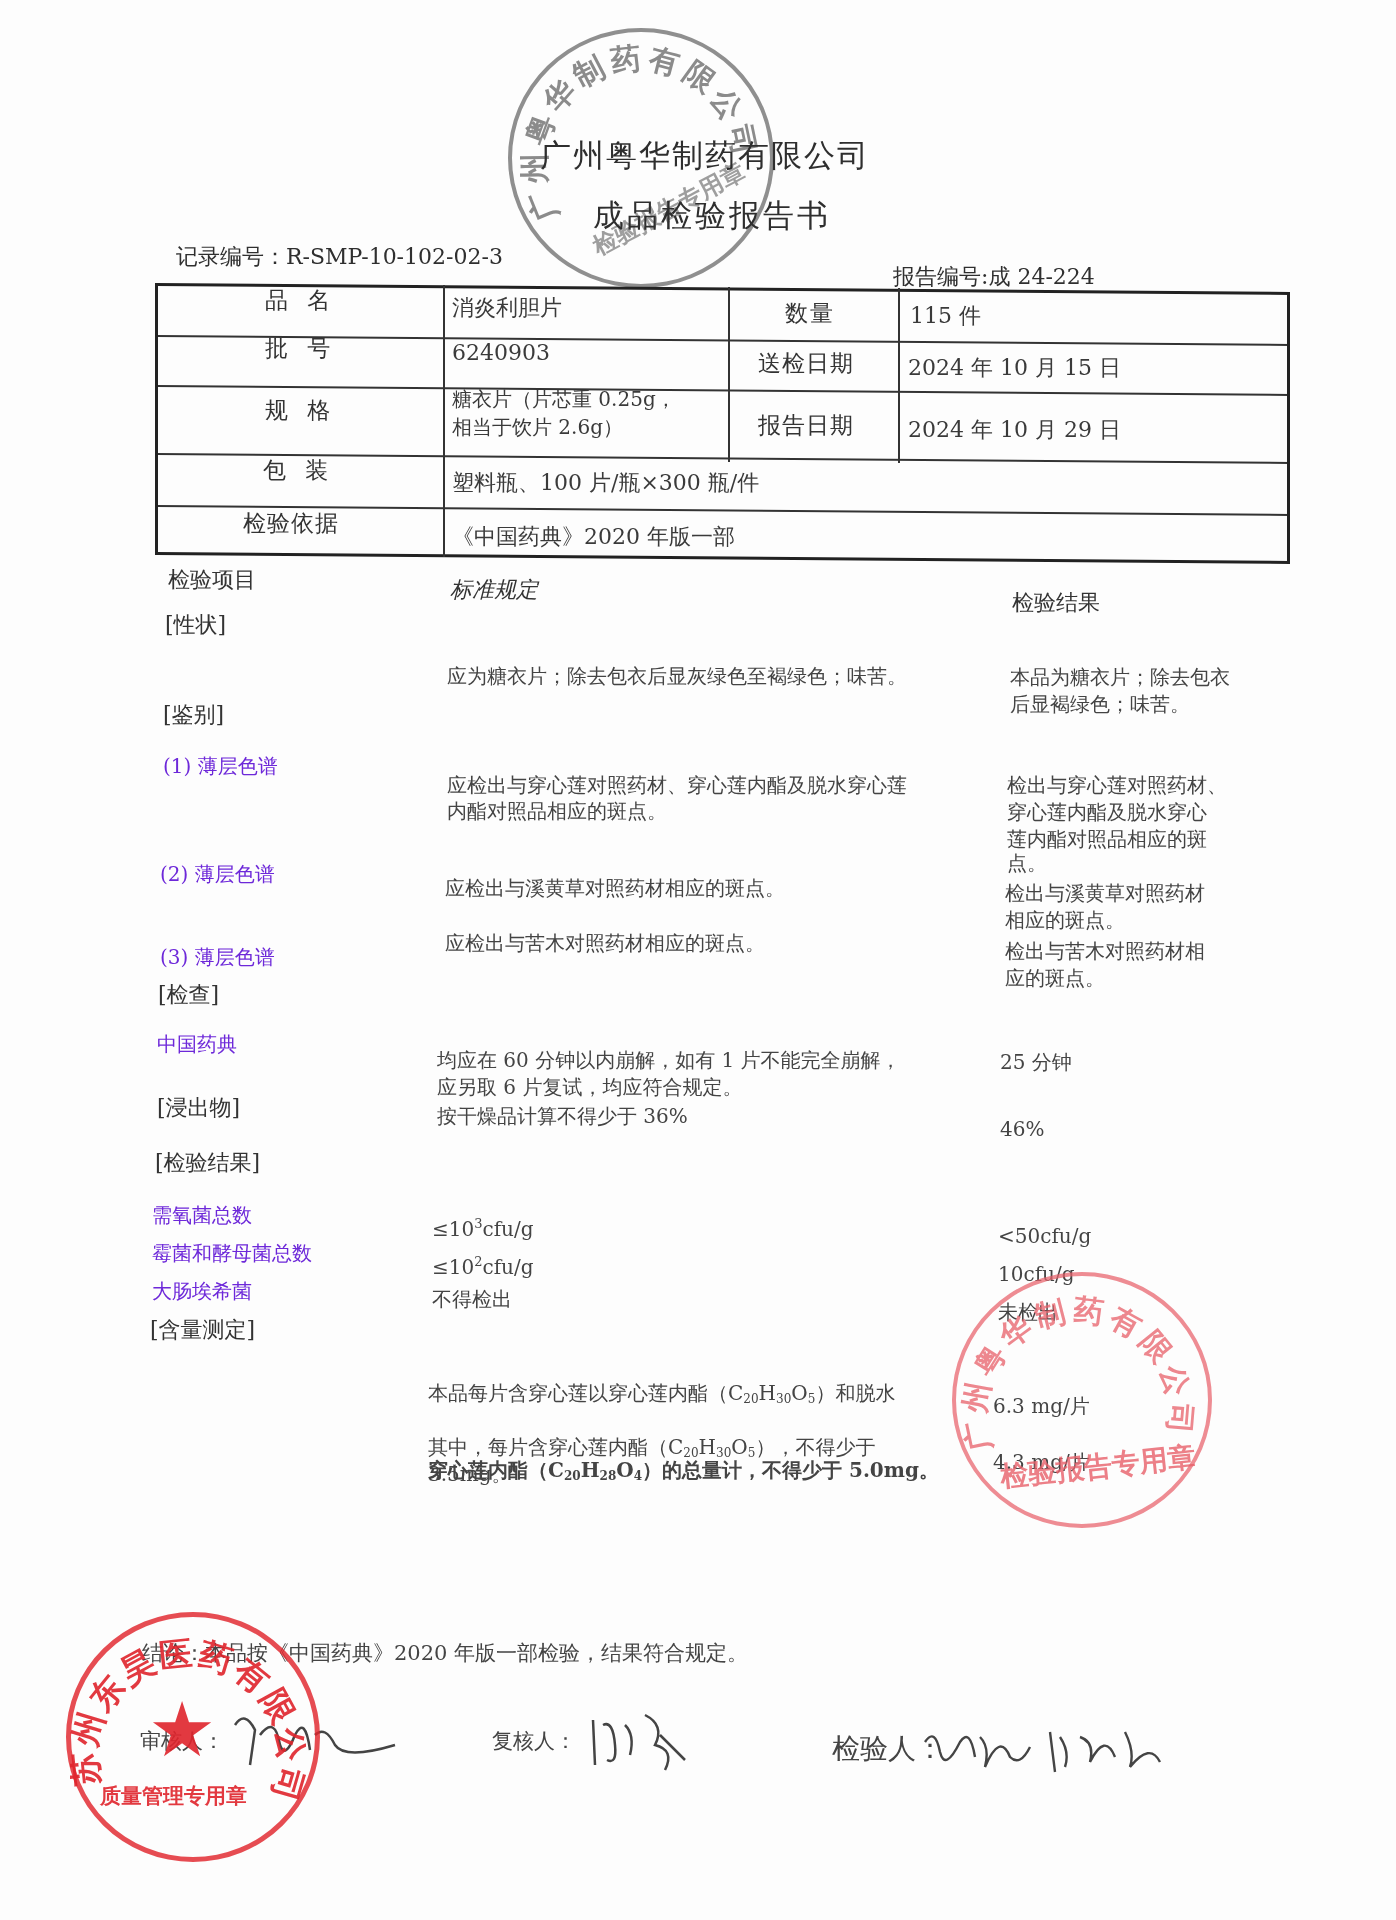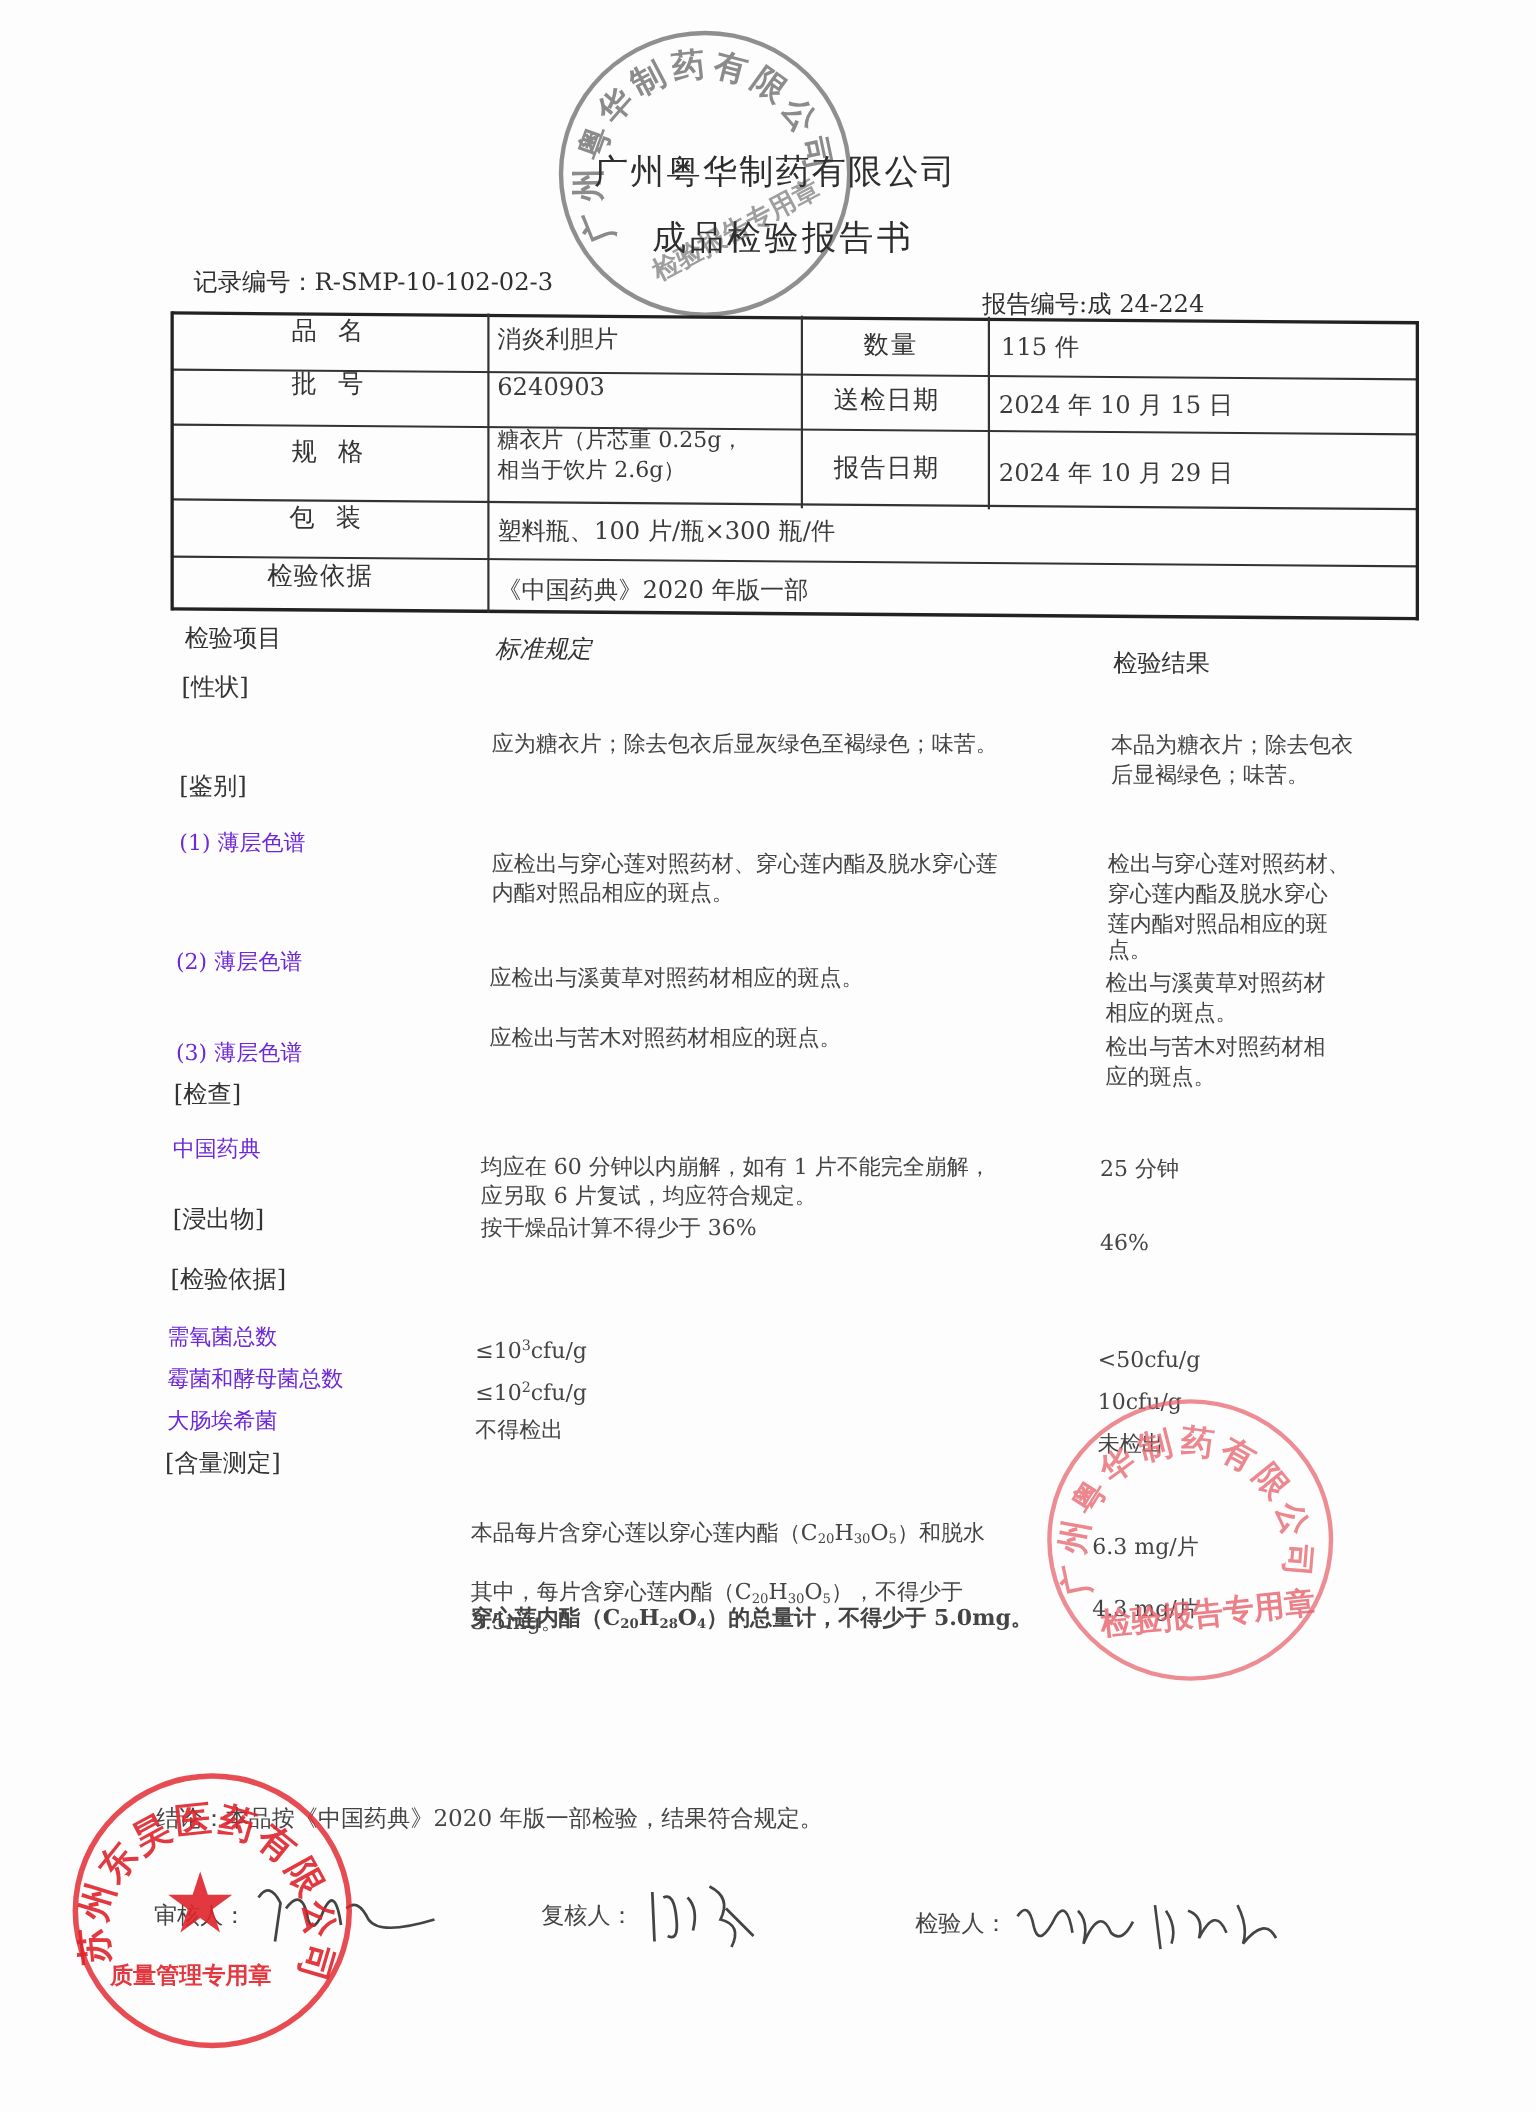--- a/index.html
+++ b/index.html
@@ -128,21 +128,21 @@
 <div class="abs sec" style="left:158px; top:980px;">[检查]</div>
 <div class="abs sub" style="left:157px; top:1031px;">中国药典</div>
 <div class="abs body" style="left:437px; top:1047px;">均应在 60 分钟以内崩解，如有 1 片不能完全崩解，</div>
 <div class="abs body" style="left:437px; top:1074px;">应另取 6 片复试，均应符合规定。</div>
 <div class="abs body" style="left:1000px; top:1049px;">25 分钟</div>
 
 <div class="abs sec" style="left:157px; top:1093px;">[浸出物]</div>
 <div class="abs body" style="left:437px; top:1103px;">按干燥品计算不得少于 36%</div>
 <div class="abs body" style="left:1000px; top:1116px;">46%</div>
 
-<div class="abs sec" style="left:155px; top:1148px;">[检验依据]</div>
+<div class="abs sec" style="left:155px; top:1148px;">[检验结果]</div>
 
 <div class="abs sub" style="left:152px; top:1202px;">需氧菌总数</div>
 <div class="abs body" style="left:432px; top:1210px;">
   <span>≤10</span><sup>3</sup><span>cfu/g</span>
 </div>
 <div class="abs body" style="left:998px; top:1223px;">&lt;50cfu/g</div>
 
 <div class="abs sub" style="left:152px; top:1240px;">霉菌和酵母菌总数</div>
 <div class="abs body" style="left:432px; top:1248px;">
   <span>≤10</span><sup>2</sup><span>cfu/g</span>
@@ -188,21 +188,21 @@
   <svg width="180" height="70" viewBox="0 0 180 70">
     <path d="M10 20 Q 20 5 30 25 L 25 60 M 35 30 Q 50 10 55 40 Q 60 55 70 30 Q 80 10 85 45 M 90 30 Q 100 20 110 40 Q 120 55 170 40" stroke="#444" stroke-width="2.5" fill="none"></path>
   </svg>
 </div>
 <div class="abs body" style="left:492px; top:1728px; font-size:21px;">复核人：</div>
 <div class="abs" style="left:585px; top:1705px;">
   <svg width="120" height="70" viewBox="0 0 120 70">
     <path d="M8 15 L 10 60 M 18 20 Q 28 15 30 40 Q 32 60 22 55 M 40 20 Q 50 30 45 50 M 60 10 Q 80 20 70 40 Q 90 45 80 65 M 75 30 L 100 55" stroke="#444" stroke-width="2.5" fill="none"></path>
   </svg>
 </div>
-<div class="abs body" style="left:832px; top:1735px; font-size:21px;">检验人：</div>
+<div class="abs body" style="left:832px; top:1735px; font-size:28px;">检验人：</div>
 <div class="abs" style="left:920px; top:1712px;">
   <svg width="260" height="70" viewBox="0 0 260 70">
     <path d="M5 30 Q 15 15 20 40 Q 25 60 40 30 Q 50 15 55 45 M 60 25 Q 70 35 65 55 Q 80 20 90 45 Q 100 55 110 35 M 130 20 L 135 60 M 140 25 Q 150 40 145 55 M 160 25 Q 175 30 170 50 Q 185 20 195 45 M 205 20 Q 215 40 210 55 Q 230 30 240 50" stroke="#444" stroke-width="2.4" fill="none"></path>
   </svg>
 </div>
 
 <div class="seal seal-red" style="left:66px; top:1612px; width:244px; height:240px;"></div>
 <div style="position:absolute; left:70px; top:1616px; width:236px; height:236px; opacity:.9;">
   <svg width="236" height="236" viewBox="0 0 236 236">
     <defs>

